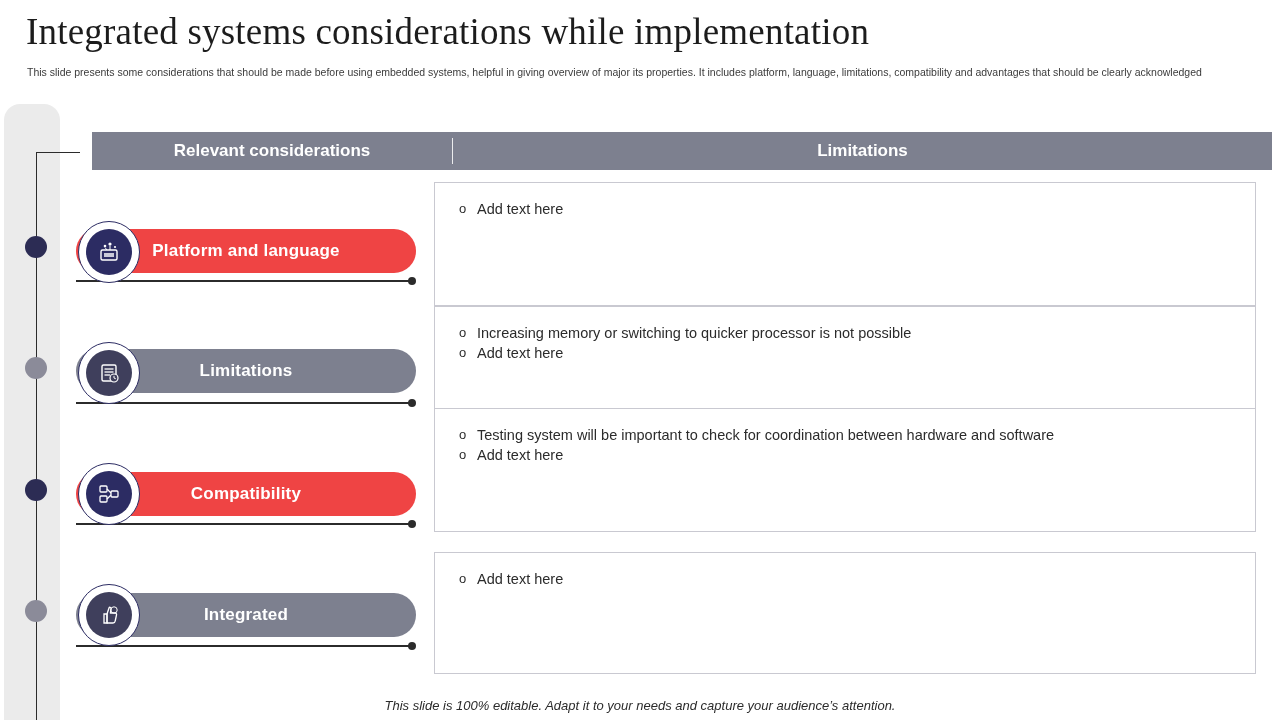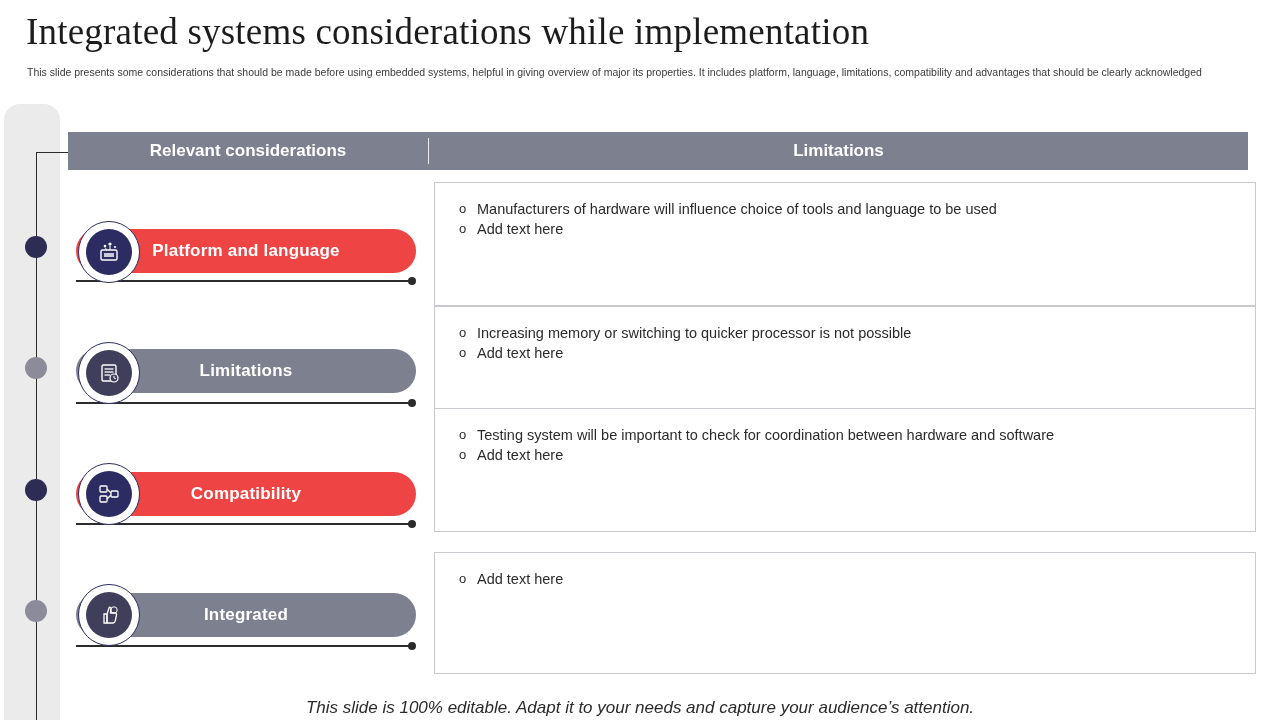--- a/index.html
+++ b/index.html
@@ -62,21 +62,21 @@
     width: 22px; height: 22px;
     border-radius: 50%;
     left: 25px;
   }
   .rail-dot.dark { background: #2c2c54; }
   .rail-dot.grey { background: #8b8b99; }
 
   
   .thead {
     position: absolute;
-    left: 68px; top: 132px;
+    left: 92px; top: 132px;
     width: 1180px; height: 38px;
     background: #7d808f;
     display: flex;
     align-items: center;
   }
   .thead .col1 {
     width: 360px;
     text-align: center;
     color: #ffffff;
     font-size: 17px;
@@ -191,21 +191,21 @@
     font-size: 13px;
     color: #2b2b2b;
   }
 
   
   .footer {
     position: absolute;
     left: 0; top: 698px;
     width: 1280px;
     text-align: center;
-    font-size: 17px;
+    font-size: 13px;
     font-style: italic;
     color: #2b2b2b;
   }
 </style>
 </head>
 <body>
 
 <div id="slide">
 
   <div class="title">Integrated systems considerations while implementation</div>
@@ -238,21 +238,20 @@
             <circle cx="19" cy="8" r="1.1" fill="#ffffff"></circle>
             <line x1="9" y1="8.5" x2="11" y2="11" stroke="#ffffff" stroke-width="1"></line>
             <line x1="14" y1="6.5" x2="14" y2="11" stroke="#ffffff" stroke-width="1"></line>
           </svg>
         </div>
       </div>
       <div class="pill dark" style="top:229px">Platform and language</div>
       <div class="pill-underline" style="top:280px"></div>
       <div class="desc" style="top:182px; height:124px;">
         <ul>
-          <li>Manufacturers of hardware will influence choice of tools and language to be used</li>
           <li>Add text here</li>
         </ul>
       </div>
     </div>
 
     <div class="row">
       <div class="badge grey" style="top:342px">
         <div class="inner">
           <svg width="26" height="26" viewBox="0 0 26 26">
             <rect x="6" y="5" width="14" height="16" rx="1.5" fill="none" stroke="#ffffff" stroke-width="1.4"></rect>

